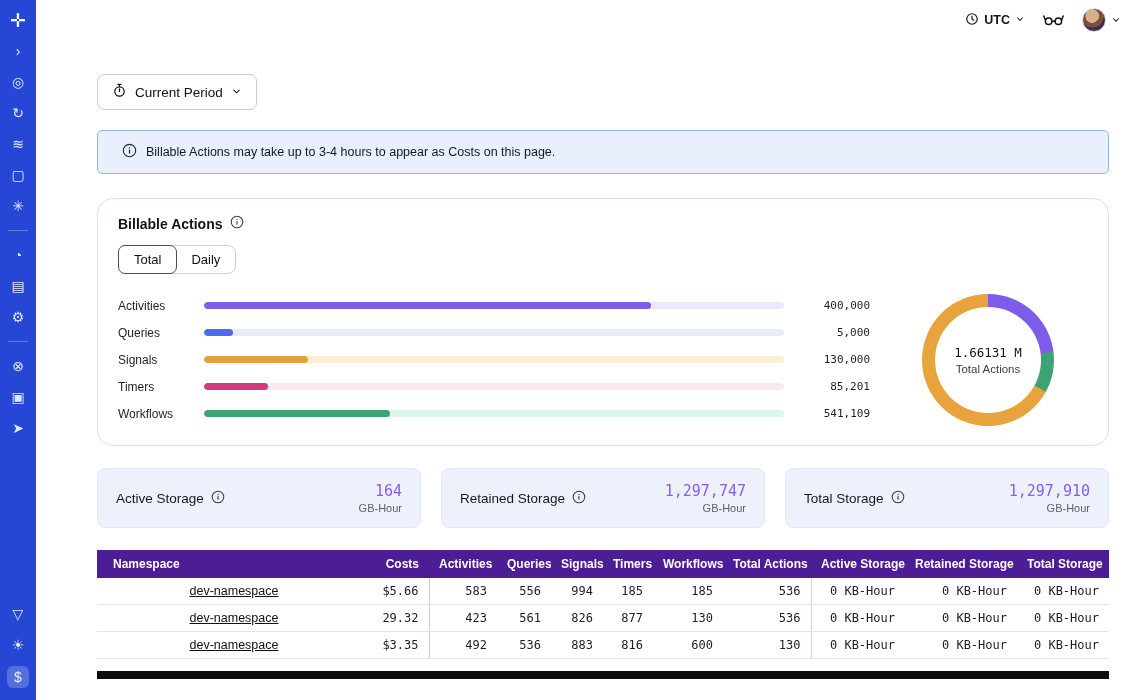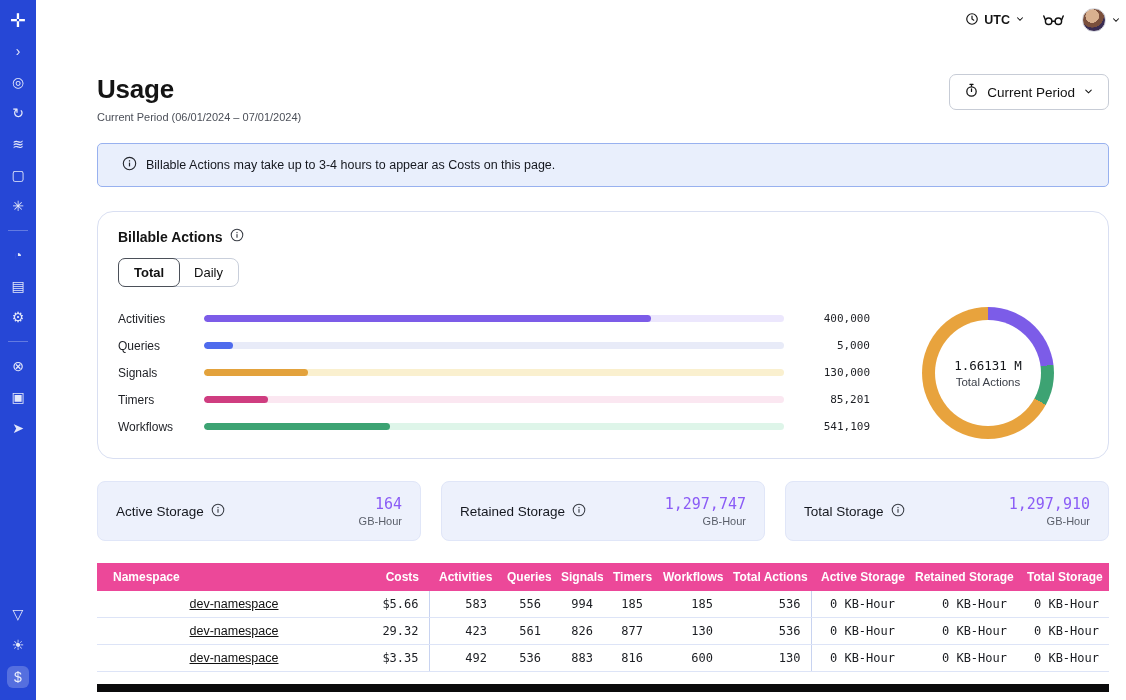--- a/index.html
+++ b/index.html
@@ -40,21 +40,21 @@
 
   
   .banner { margin-top: 20px; background: #e9effc; border: 1px solid #98b1ef; border-radius: 5px;
     display: flex; align-items: center; gap: 9px; padding: 12px 24px; font-size: 12.5px; color: #15181f; }
 
   
   .card { margin-top: 24px; border: 1px solid #d9dff2; border-radius: 16px; padding: 16px 20px 18px; background: #fff; }
   .card-title { display: flex; align-items: center; gap: 7px; font-size: 14px; font-weight: 700; }
   .tabs { display: inline-flex; border: 1px solid #c9cfdb; border-radius: 8px; margin-top: 13px; background: #fff; }
   .tab { padding: 6px 15px; font-size: 13px; color: #111; cursor: pointer; border-radius: 7px; }
-  .tab.active { border: 1.5px solid #4b5059; margin: -1px; font-weight: 700; background: #fff; }
+  .tab.active { border: 1.5px solid #4b5059; margin: -1px; font-weight: 400; background: #fff; }
 
   .chart-row { display: flex; align-items: center; margin-top: 18px; }
   .bars { flex: 1; }
   .bar-row { display: grid; grid-template-columns: 74px 1fr 74px; align-items: center; height: 27px; gap: 12px; }
   .bar-label { font-size: 12px; color: #1d1f24; }
   .bar-track { height: 7px; border-radius: 4px; position: relative; overflow: hidden; }
   .bar-fill { height: 7px; border-radius: 4px; }
   .bar-value { font-family: "DejaVu Sans Mono", monospace; font-size: 11px; color: #1d1f24; text-align: right; }
 
   .donut-wrap { width: 200px; display: flex; justify-content: center; margin-left: 18px; }
@@ -70,21 +70,21 @@
   .storage-card { flex: 1; background: #edf1fc; border: 1px solid #e0e6f8; border-radius: 8px;
     padding: 10px 18px; display: flex; align-items: center; justify-content: space-between; height: 60px; }
   .sc-label { display: flex; align-items: center; gap: 7px; font-size: 13.5px; font-weight: 500; color: #15181f; }
   .sc-right { text-align: right; }
   .sc-value { font-family: "DejaVu Sans Mono", monospace; font-size: 15px; color: #8b5cf6; }
   .sc-unit { font-size: 11px; color: #5a5f6a; margin-top: 2px; }
 
   
   .table-wrap { margin-top: 22px; }
   table { width: 100%; border-collapse: collapse; table-layout: fixed; }
-  thead th { background: #ec4899; color: #fff; font-size: 12px; font-weight: 700;
+  thead th { background: #4c1d95; color: #fff; font-size: 12px; font-weight: 700;
     padding: 7px 10px; text-align: right; white-space: nowrap; overflow: hidden; }
   thead th.left { text-align: left; padding-left: 16px; }
   tbody td { font-size: 12.5px; padding: 6px 10px; border-bottom: 1px solid #dde4f7;
     text-align: right; white-space: nowrap; overflow: hidden; }
   tbody td.ns { text-align: center; padding-left: 16px; }
   tbody td.num { font-family: "DejaVu Sans Mono", monospace; font-size: 12px; color: #1b1d22; }
   tbody td.sep { border-left: 1px solid #c8d3f0; }
   .ns-link { color: #111; text-decoration: underline; cursor: pointer; }
   .footer-strip { height: 8px; background: #0b0b0c; margin-top: 12px; }
 </style>
@@ -142,24 +142,20 @@
         <span>
           <svg width="10" height="10" viewBox="0 0 24 24" fill="none" stroke="#111" stroke-width="2.5" stroke-linecap="round">
               <path d="M6 9l6 6 6-6"></path>
             </svg>
         </span>
       </div>
     </header>
 
     <main class="content">
       <div class="page-head">
-        <div>
-          <h1 class="page-title">Usage</h1>
-          <div class="page-subtitle">Current Period (06/01/2024 – 07/01/2024)</div>
-        </div>
         <button class="period-btn">
           <span>
             <svg width="15" height="15" viewBox="0 0 24 24" fill="none" stroke="#111" stroke-width="2" stroke-linecap="round">
                 <circle cx="12" cy="13.5" r="7.5"></circle>
                 <path d="M12 13.5V9.5M9.5 2h5M12 2v3"></path>
               </svg>
           </span>
           <span>Current Period</span>
           <span>
             <svg width="11" height="11" viewBox="0 0 24 24" fill="none" stroke="#111" stroke-width="2.2" stroke-linecap="round">

